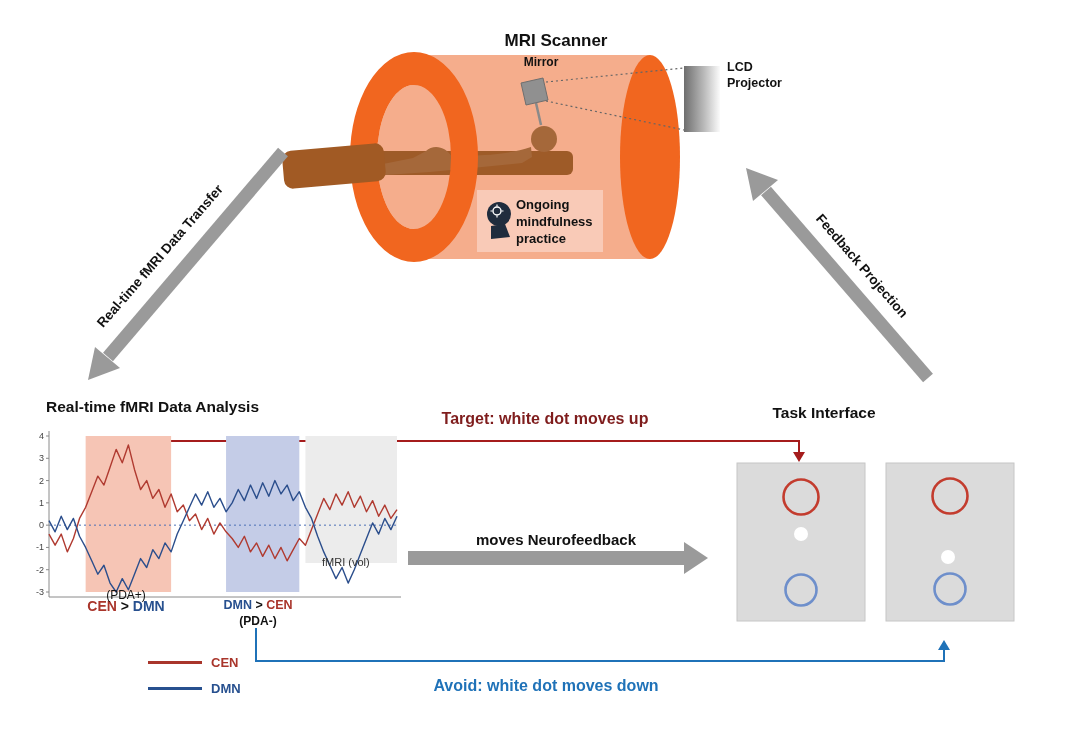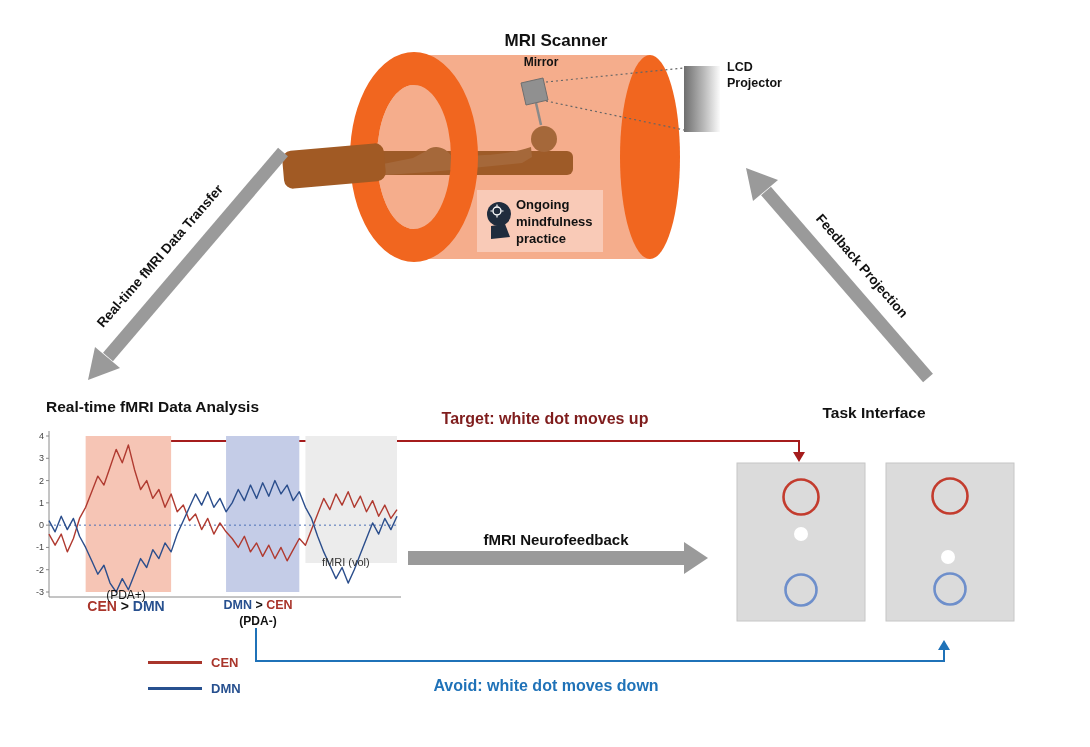--- a/index.html
+++ b/index.html
@@ -10,21 +10,21 @@
   .center{transform:translateX(-50%);text-align:center;}
   #mri-title{left:516px;top:31px;font-size:17px;font-weight:bold;margin-left:40px;}
   #mirror-label{left:541px;top:55px;font-size:12px;font-weight:600;}
   #projector-label{left:727px;top:59px;font-size:12.5px;font-weight:600;line-height:1.3;}
   #mind-label{left:516px;top:197px;font-size:13px;font-weight:bold;line-height:1.3;}
   #transfer-label{left:160px;top:256px;width:320px;text-align:center;
       transform:translate(-50%,-50%) rotate(-49deg);font-size:13.5px;font-weight:bold;}
   #feedback-label{left:862px;top:266px;width:240px;text-align:center;
       transform:translate(-50%,-50%) rotate(49deg);font-size:13.5px;font-weight:bold;}
   #analysis-title{left:46px;top:398px;font-size:15.5px;font-weight:bold;}
-  #task-title{left:874px;top:404px;font-size:15.5px;font-weight:bold;}
+  #task-title{left:824px;top:404px;font-size:15.5px;font-weight:bold;}
   #target-label{left:545px;top:410px;font-size:16px;font-weight:bold;color:#7f1d1d;}
   #avoid-label{left:546px;top:677px;font-size:16px;font-weight:bold;color:#1F72B8;}
   #nf-label{left:556px;top:531px;font-size:15px;font-weight:bold;}
   #xlabel{left:322px;top:556px;font-size:11px;color:#333;}
   #region1-label{left:126px;top:598px;font-size:14px;font-weight:bold;}
   #region2-label{left:258px;top:598px;font-size:12.5px;font-weight:bold;}
   #region1-sub{left:126px;top:588px;font-size:12px;font-weight:normal;}
   #region2-sub{left:258px;top:614px;font-size:12px;font-weight:bold;}
   .cen-text{color:#A9352B;}
   .dmn-text{color:#27508F;}
@@ -153,21 +153,21 @@
 practice</div>
 
   <div class="lbl" id="transfer-label">Real-time fMRI Data Transfer</div>
   <div class="lbl" id="feedback-label">Feedback Projection</div>
 
   <div class="lbl" id="analysis-title">Real-time fMRI Data Analysis</div>
   <div class="lbl center" id="task-title">Task Interface</div>
 
   <div class="lbl center" id="target-label">Target: white dot moves up</div>
   <div class="lbl center" id="avoid-label">Avoid: white dot moves down</div>
-  <div class="lbl center" id="nf-label">fMRI Neurofeedback</div>
+  <div class="lbl center" id="nf-label">moves Neurofeedback</div>
 
   <div class="lbl" id="xlabel">fMRI (vol)</div>
 
   <div class="lbl center" id="region1-label">
     <span class="cen-text">CEN</span><span> &gt; </span><span class="dmn-text">DMN</span>
   </div>
   <div class="lbl center" id="region1-sub">(PDA+)</div>
   <div class="lbl center" id="region2-label">
     <span class="dmn-text">DMN</span><span> &gt; </span><span class="cen-text">CEN</span>
   </div>

